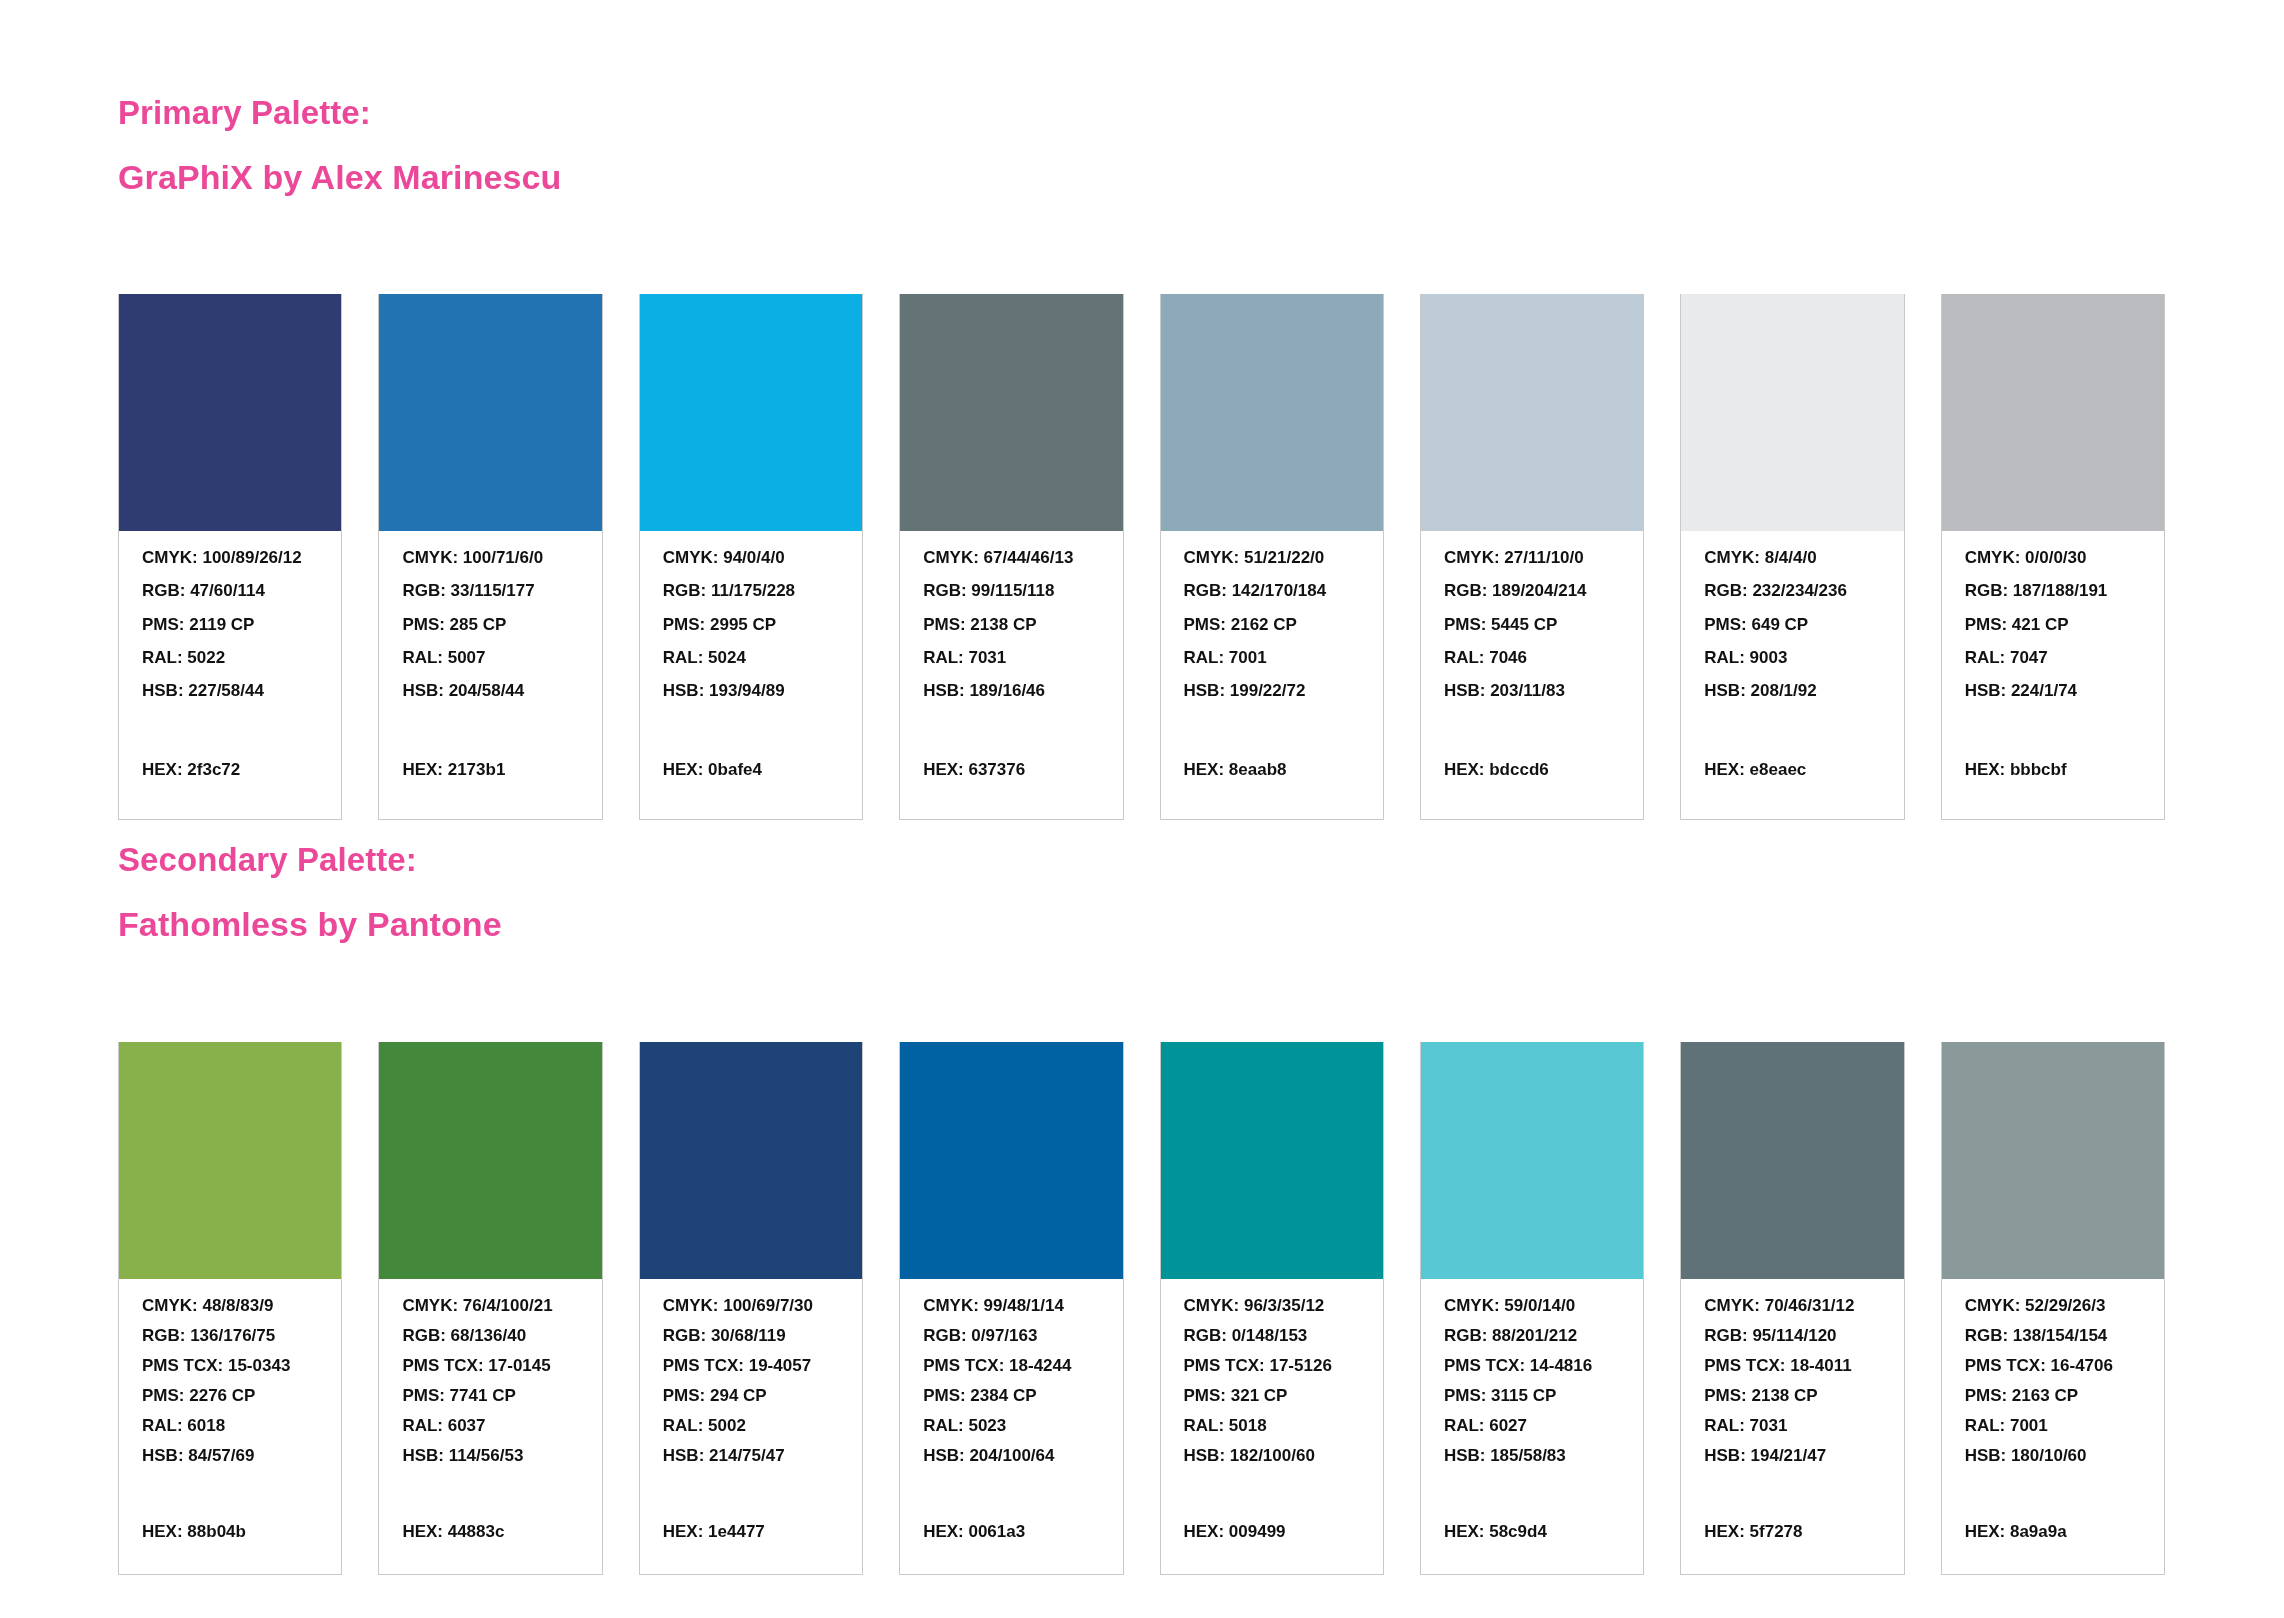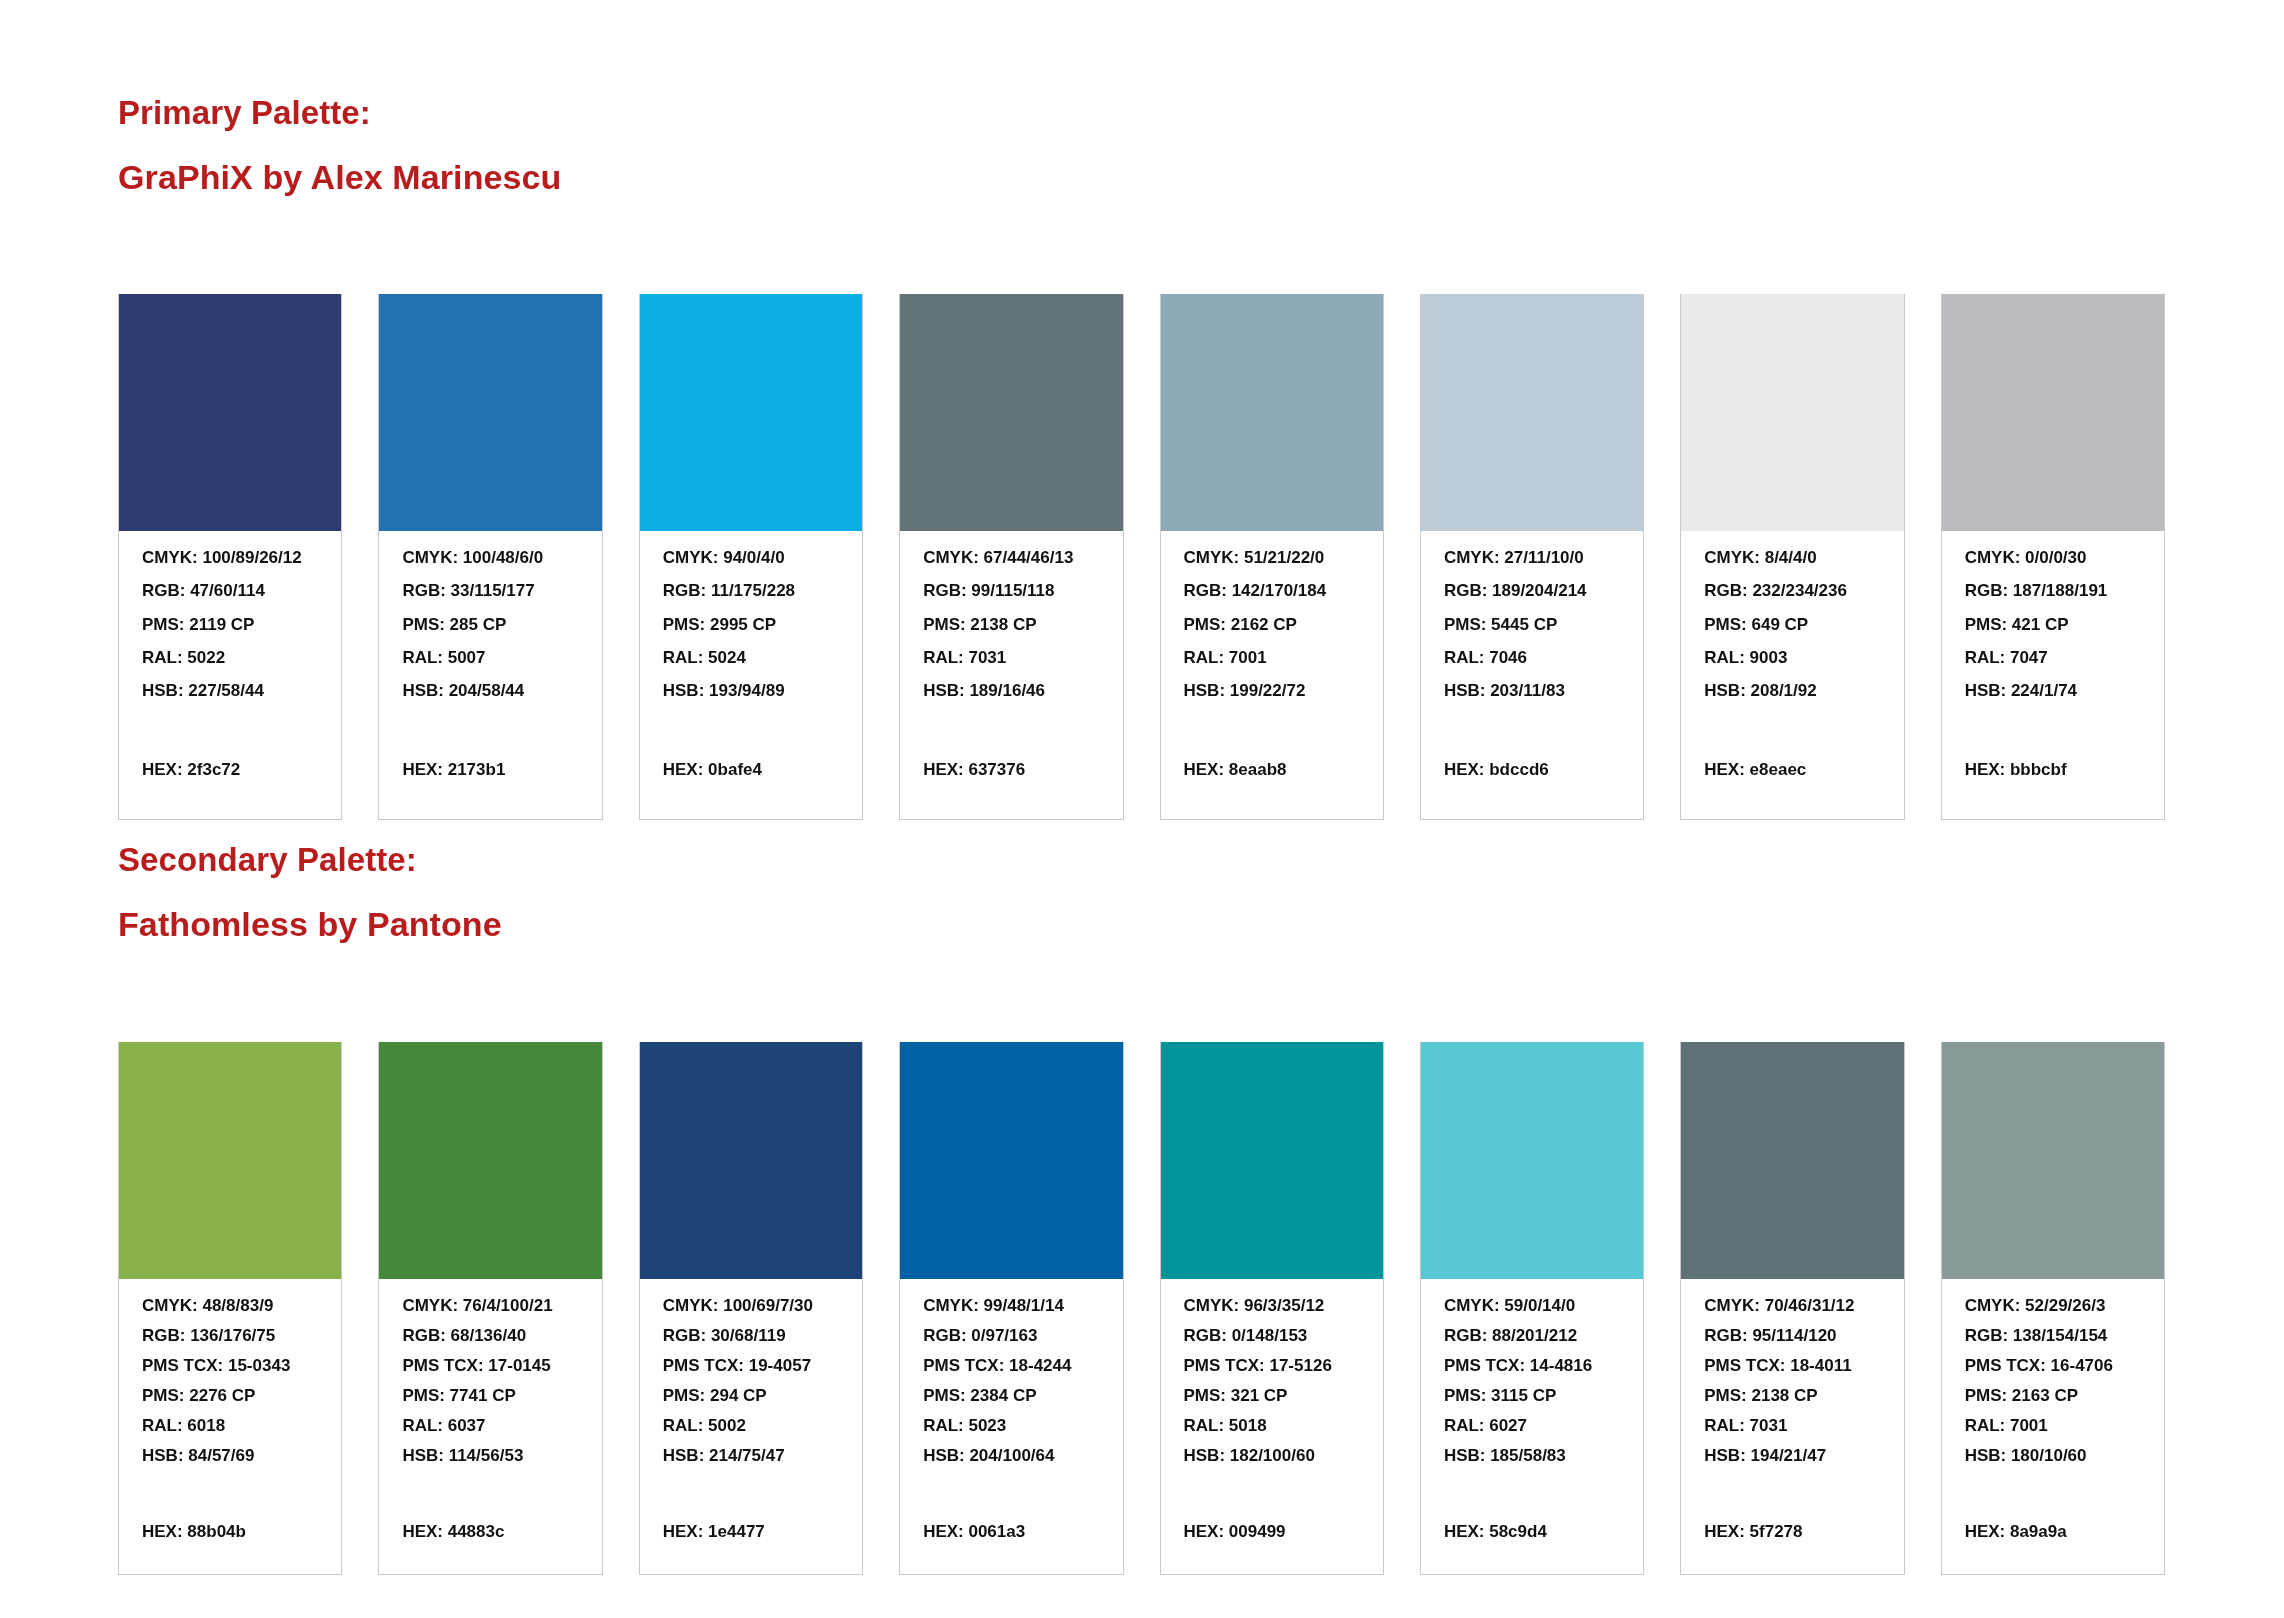--- a/index.html
+++ b/index.html
@@ -18,21 +18,21 @@
   .page {
     position: relative;
     width: 2284px;
     height: 1618px;
     box-sizing: border-box;
     padding: 0 118px;
   }
 
   
   .section-head {
-    color: #b91c1c;
+    color: #ec4899;
     font-weight: 700;
     letter-spacing: 0.1px;
   }
   .section-head .line1 {
     font-size: 33px;
     line-height: 1.0;
   }
   .section-head .line2 {
     font-size: 34px;
     line-height: 1.0;
@@ -106,21 +106,21 @@
           <div class="swatch-line">RGB: 47/60/114</div>
           <div class="swatch-line">PMS: 2119 CP</div>
           <div class="swatch-line">RAL: 5022</div>
           <div class="swatch-line">HSB: 227/58/44</div>
           <div class="swatch-line">HEX: 2f3c72</div>
         </div>
       </div>
       <div class="swatch-card">
         <div class="swatch-color" style="background-color: rgb(33, 115, 177);"></div>
         <div class="swatch-info">
-          <div class="swatch-line">CMYK: 100/48/6/0</div>
+          <div class="swatch-line">CMYK: 100/71/6/0</div>
           <div class="swatch-line">RGB: 33/115/177</div>
           <div class="swatch-line">PMS: 285 CP</div>
           <div class="swatch-line">RAL: 5007</div>
           <div class="swatch-line">HSB: 204/58/44</div>
           <div class="swatch-line">HEX: 2173b1</div>
         </div>
       </div>
       <div class="swatch-card">
         <div class="swatch-color" style="background-color: rgb(11, 175, 228);"></div>
         <div class="swatch-info">

